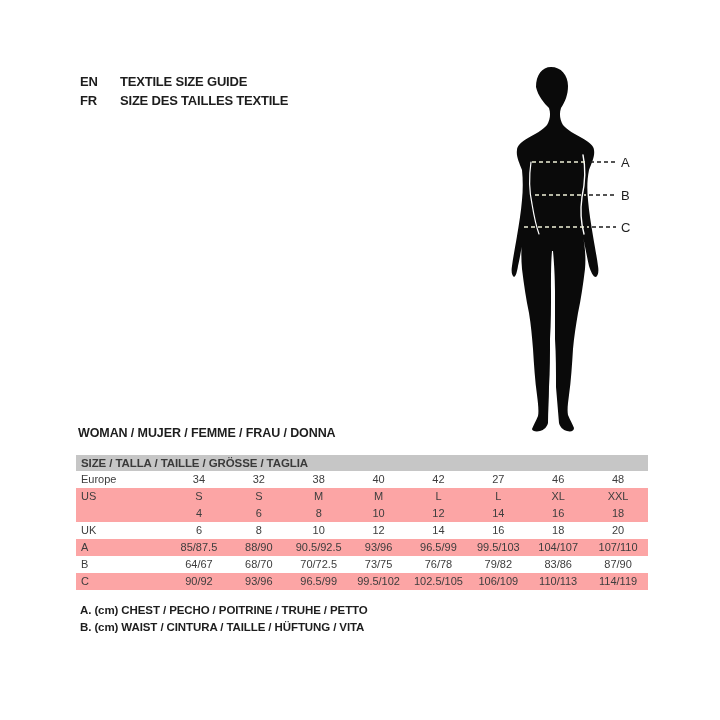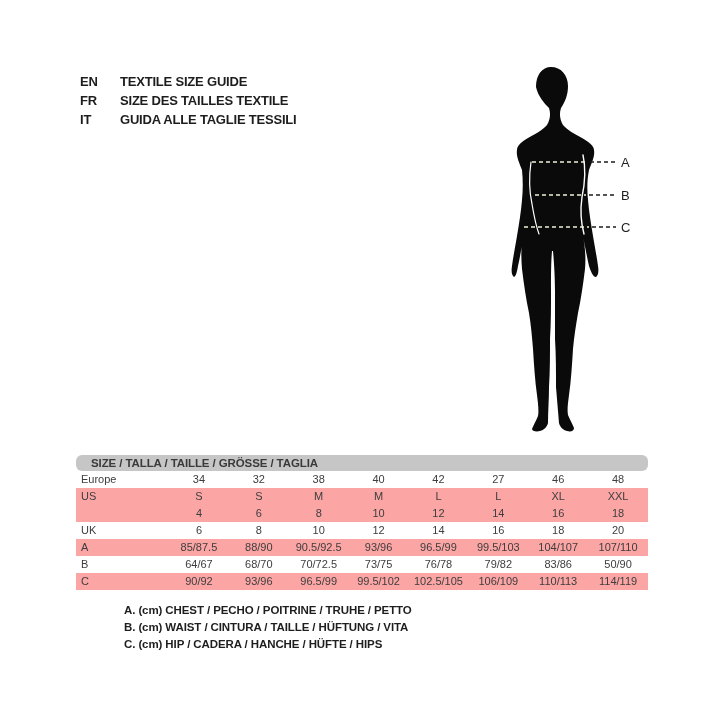--- a/index.html
+++ b/index.html
@@ -15,47 +15,43 @@
   
   .figure{position:absolute;left:470px;top:40px;width:220px;height:400px;}
   .measure-label{font-family:"Liberation Sans",sans-serif;font-size:13px;fill:#1f1f1f;}
   
   .woman-heading{position:absolute;left:78px;top:426px;
     font-size:12.5px;font-weight:bold;letter-spacing:-0.1px;color:#1d1d1d;}
   
   .size-table{position:absolute;left:76px;top:455px;width:572px;
     font-size:11px;color:#3d3d3d;}
   .thead{height:16px;line-height:16px;background:#c6c6c6;font-weight:bold;
-    color:#3a3a3a;padding-left:15px;font-size:11.5px;letter-spacing:-0.1px;border-radius:6px;}
+    color:#3a3a3a;padding-left:5px;font-size:11.5px;letter-spacing:-0.1px;}
   .trow{display:flex;height:17px;line-height:17px;}
   .trow.shaded{background:#fca5a5;}
   .tcell{flex:1;text-align:center;}
   .tcell.label{flex:0 0 88px;text-align:left;padding-left:5px;}
   
-  .legend{position:absolute;left:80px;top:602px;margin-left:44px;}
+  .legend{position:absolute;left:80px;top:602px;}
   .legend-line{height:17px;line-height:17px;font-weight:bold;
     font-size:11.5px;letter-spacing:-0.1px;color:#1e1e1e;}
 </style>
 </head>
 <body>
 
 <div class="canvas">
 
   <div class="lang-list">
     <div class="lang-row">
       <span class="lang-code">EN</span>
       <span class="lang-label">TEXTILE SIZE GUIDE</span>
     </div>
     <div class="lang-row">
       <span class="lang-code">FR</span>
       <span class="lang-label">SIZE DES TAILLES TEXTILE</span>
-    </div>
-    <div class="lang-row">
-      <span class="lang-code">IT</span>
-      <span class="lang-label">GUIDA ALLE TAGLIE TESSILI</span>
     </div>
   </div>
 
   <svg class="figure" viewBox="0 0 220 400" aria-hidden="true">
     <path fill="#0a0a0a" d="
       M81 27
       C91 27 98 35 98 46 C98 55 95 62 91 68 C89 74 90 80 93 85
       C97 90 105 94 112 98 C119 102 124 106 124 110
       C125 116 122 122 119 130 C117 140 117 150 118 160
       C119 172 121 184 123 196 C125 208 127 218 128 226
@@ -89,20 +85,21 @@
 
     <line x1="65" y1="155" x2="116" y2="155" stroke="#f0f1d8" stroke-width="1.5" stroke-dasharray="4 3"></line>
     <line x1="119" y1="155" x2="146" y2="155" stroke="#1c1c1c" stroke-width="1.5" stroke-dasharray="4 3"></line>
     <text class="measure-label" x="151" y="159.5">B</text>
 
     <line x1="54" y1="187" x2="119" y2="187" stroke="#f0f1d8" stroke-width="1.5" stroke-dasharray="4 3"></line>
     <line x1="122" y1="187" x2="146" y2="187" stroke="#1c1c1c" stroke-width="1.5" stroke-dasharray="4 3"></line>
     <text class="measure-label" x="151" y="191.5">C</text>
   </svg>
 
+  <div class="woman-heading">WOMAN / MUJER / FEMME / FRAU / DONNA</div>
 
   <div class="size-table">
     <div class="thead">SIZE / TALLA / TAILLE / GRÖSSE / TAGLIA</div>
 
   <div class="trow">
         <div class="tcell label">Europe</div>
         <div class="tcell">34</div>
         <div class="tcell">32</div>
         <div class="tcell">38</div>
         <div class="tcell">40</div>
@@ -157,34 +154,33 @@
       </div>
       <div class="trow">
         <div class="tcell label">B</div>
         <div class="tcell">64/67</div>
         <div class="tcell">68/70</div>
         <div class="tcell">70/72.5</div>
         <div class="tcell">73/75</div>
         <div class="tcell">76/78</div>
         <div class="tcell">79/82</div>
         <div class="tcell">83/86</div>
-        <div class="tcell">50/90</div>
+        <div class="tcell">87/90</div>
       </div>
       <div class="trow shaded">
         <div class="tcell label">C</div>
         <div class="tcell">90/92</div>
         <div class="tcell">93/96</div>
         <div class="tcell">96.5/99</div>
         <div class="tcell">99.5/102</div>
         <div class="tcell">102.5/105</div>
         <div class="tcell">106/109</div>
         <div class="tcell">110/113</div>
         <div class="tcell">114/119</div>
       </div>
     </div>
 
   <div class="legend">
     <div class="legend-line">A. (cm) CHEST / PECHO / POITRINE / TRUHE / PETTO</div>
     <div class="legend-line">B. (cm) WAIST / CINTURA / TAILLE / HÜFTUNG / VITA</div>
-    <div class="legend-line">C. (cm) HIP / CADERA / HANCHE / HÜFTE / HIPS</div>
   </div>
 
 </div>
 
 </body></html>

